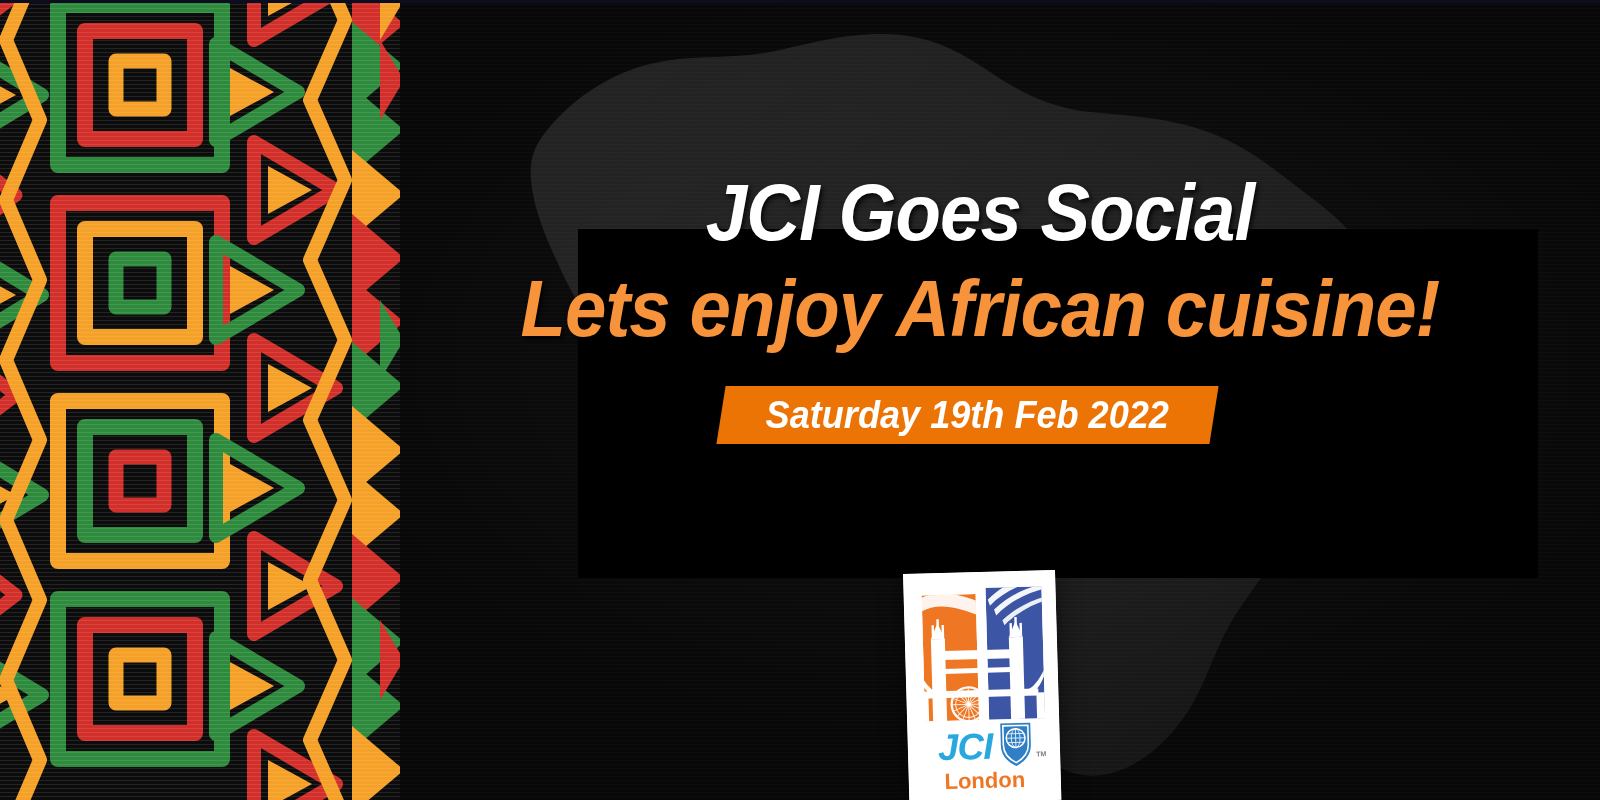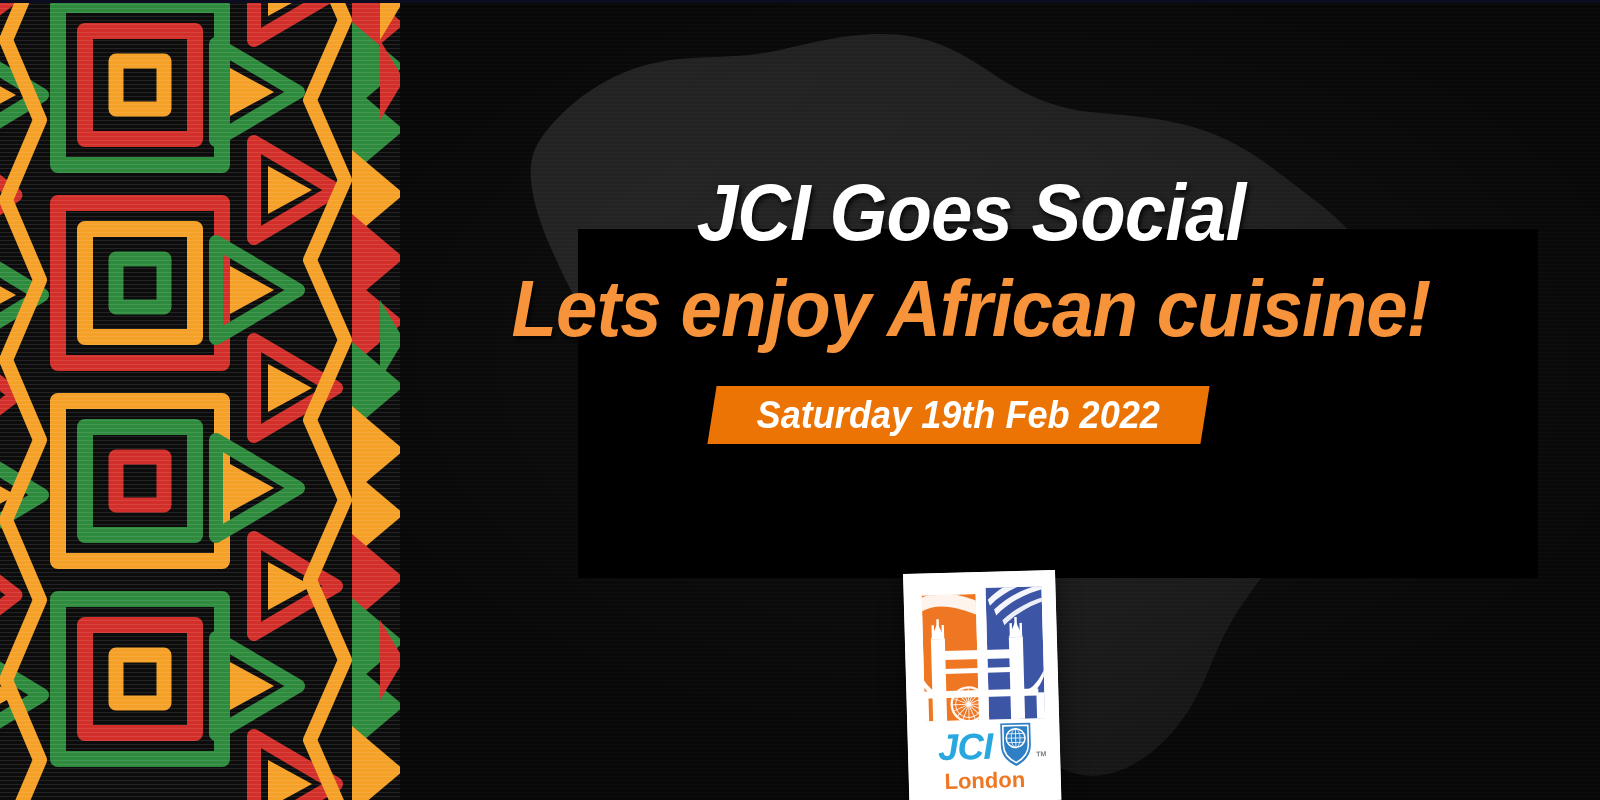--- a/index.html
+++ b/index.html
@@ -32,21 +32,21 @@
   .africa svg{display:block;width:100%;height:100%;}
 
   
   .pattern{position:absolute;left:0;top:0;width:400px;height:800px;overflow:hidden;background:#0c0c0c;z-index:10;}
   .pattern svg{display:block;width:400px;height:800px;}
 
   
   .plate{position:absolute;left:578px;top:229px;width:960px;height:349px;background:#000;z-index:15;}
 
   
-  .headline-wrap{position:absolute;left:391px;top:0;width:1200px;height:800px;z-index:20;}
+  .headline-wrap{position:absolute;left:400px;top:0;width:1200px;height:800px;z-index:20;}
 
   .h-title{
     position:absolute;left:0;top:170px;width:1160px;
     text-align:center;
     font-family:"Liberation Sans",sans-serif;
     font-weight:700;font-style:italic;
     font-size:80px;line-height:86px;
     letter-spacing:-1px;
     color:#ffffff;
     transform:scaleX(0.93);transform-origin:50% 50%;

